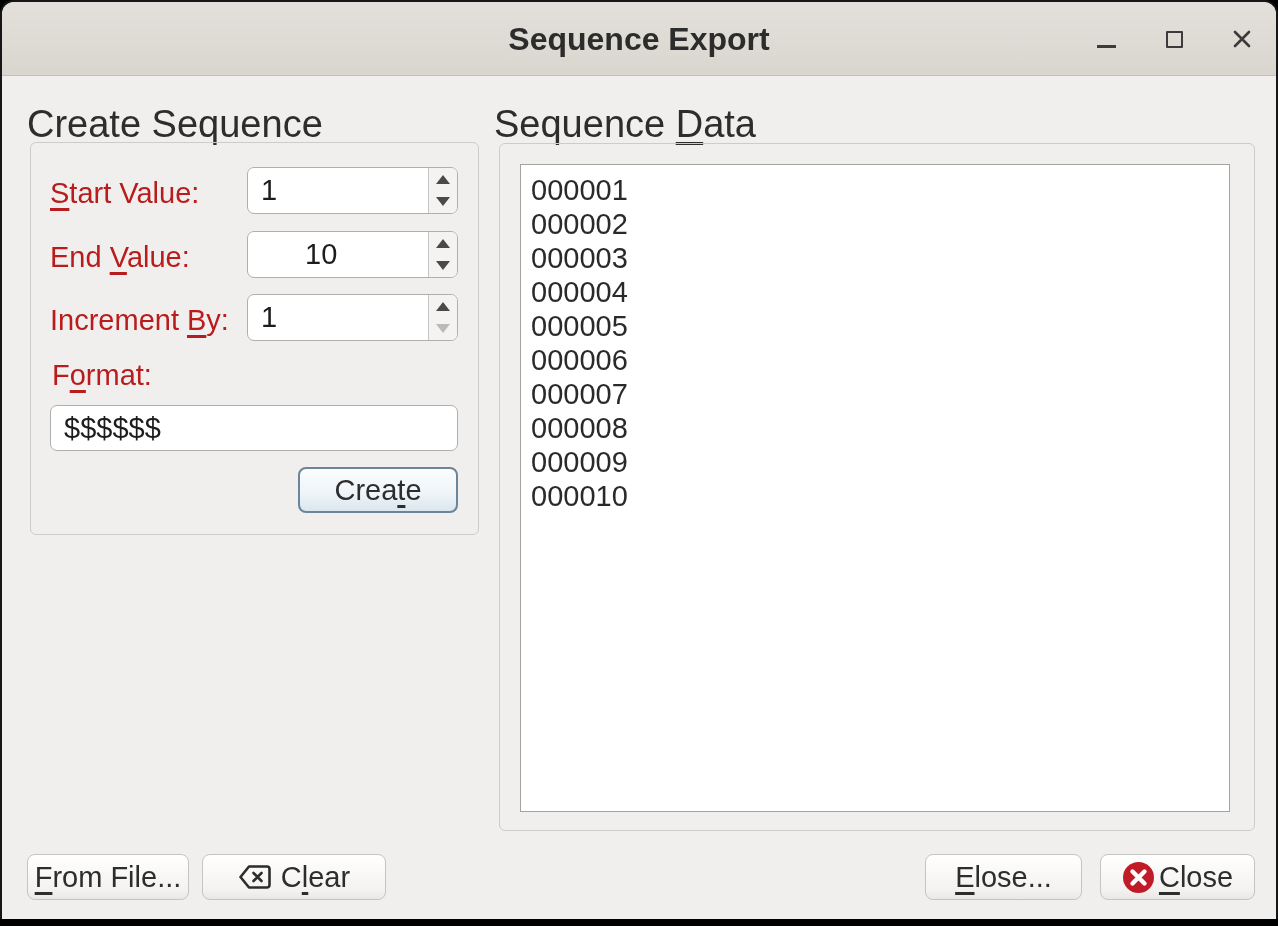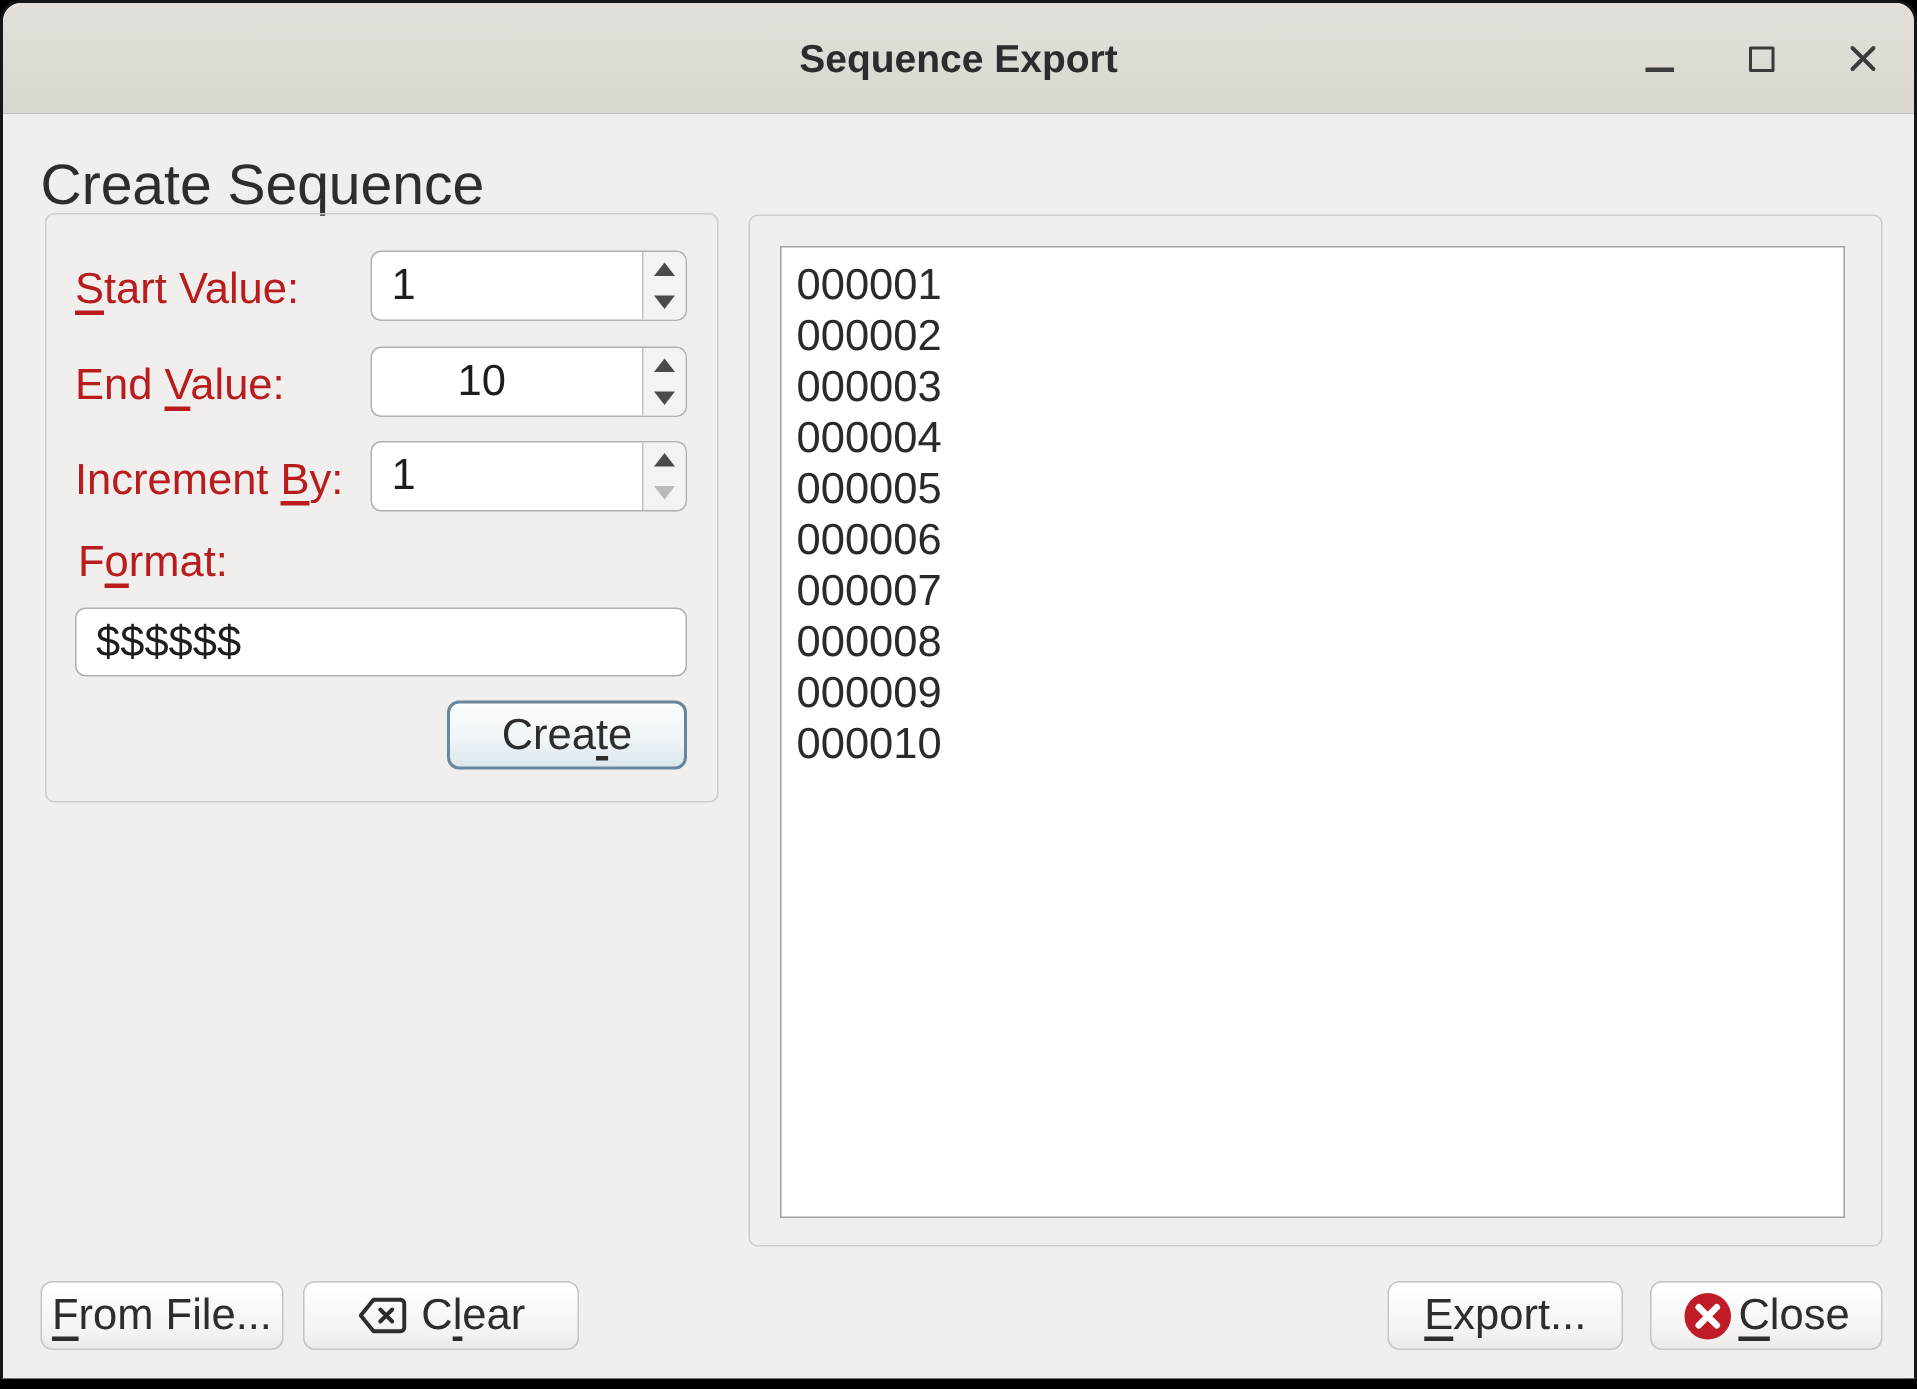--- a/index.html
+++ b/index.html
@@ -8,21 +8,21 @@
 
   .window { position:absolute; left:0; top:0; width:1278px; height:919px;
             background:#f0efed; border:2px solid #161616;
             border-bottom:none; border-radius:14px 14px 0 0; overflow:hidden; }
 
   
   .titlebar { position:absolute; left:0; top:0; width:100%; height:74px;
               background:linear-gradient(180deg,#e3dfda 0%,#dedad4 55%,#d9d5cf 100%);
               border-bottom:1px solid #c3bfba; border-radius:12px 12px 0 0; }
   .title { position:absolute; left:0; right:0; top:0; height:74px;
-           line-height:74px; text-align:center; font-size:26px; font-weight:bold;
+           line-height:74px; text-align:center; font-size:32px; font-weight:bold;
            color:#2c2c2c; }
   .winbtn { position:absolute; top:0; width:48px; height:74px; display:flex;
             align-items:center; justify-content:center; cursor:default; }
   .wb-min { left:1080px; }
   .wb-max { left:1148px; }
   .wb-close { left:1216px; }
   .glyph-min { width:19px; height:3px; background:#3b3b3b; margin-top:14px; }
   .glyph-max { width:17px; height:17px; border:2.5px solid #3b3b3b; border-radius:1px; }
 
   
@@ -141,20 +141,21 @@
     </div>
   </div>
 
   <div class="field-label" style="left:50px; top:357px;"><span class="mn" style="text-decoration:none;"><span>F</span></span><span class="mn">o</span><span>rmat:</span></div>
   <input class="entry" type="text" value="$$$$$$" style="">
 
   <div class="btn btn-create">
     <span><span>Crea</span><span class="mn">t</span><span>e</span></span>
   </div>
 
+  <div class="group-label gl-data"><span>Sequence </span><span class="mn">D</span><span>ata</span></div>
   <div class="groupbox gb-right"></div>
 
   <div class="listbox">
     <div class="list-inner">
       <div class="list-item">000001</div>
       <div class="list-item">000002</div>
       <div class="list-item">000003</div>
       <div class="list-item">000004</div>
       <div class="list-item">000005</div>
       <div class="list-item">000006</div>
@@ -173,21 +174,21 @@
     <span class="icon-wrap">
       <svg width="34" height="26" viewBox="0 0 34 26">
         <path d="M11 2.5 H29 a2.5 2.5 0 0 1 2.5 2.5 V21 a2.5 2.5 0 0 1 -2.5 2.5 H11 L2.5 13 Z" fill="none" stroke="#2d2d2d" stroke-width="2.6" stroke-linejoin="round"></path>
         <path d="M15.5 9 L23.5 17 M23.5 9 L15.5 17" stroke="#2d2d2d" stroke-width="2.6" stroke-linecap="round"></path>
       </svg>
     </span>
     <span><span>C</span><span class="mn">l</span><span>ear</span></span>
   </div>
 
   <div class="btn btn-export">
-    <span><span class="mn">E</span><span>xport...</span></span>
+    <span><span class="mn">E</span><span>lose...</span></span>
   </div>
 
   <div class="btn btn-close">
     <span class="icon-wrap">
       <svg width="33" height="33" viewBox="0 0 33 33">
         <circle cx="16.5" cy="16.5" r="15.5" fill="#c01c28"></circle>
         <path d="M10.5 10.5 L22.5 22.5 M22.5 10.5 L10.5 22.5" stroke="#ffffff" stroke-width="4.4" stroke-linecap="round"></path>
       </svg>
     </span>
     <span><span class="mn">C</span><span>lose</span></span>

